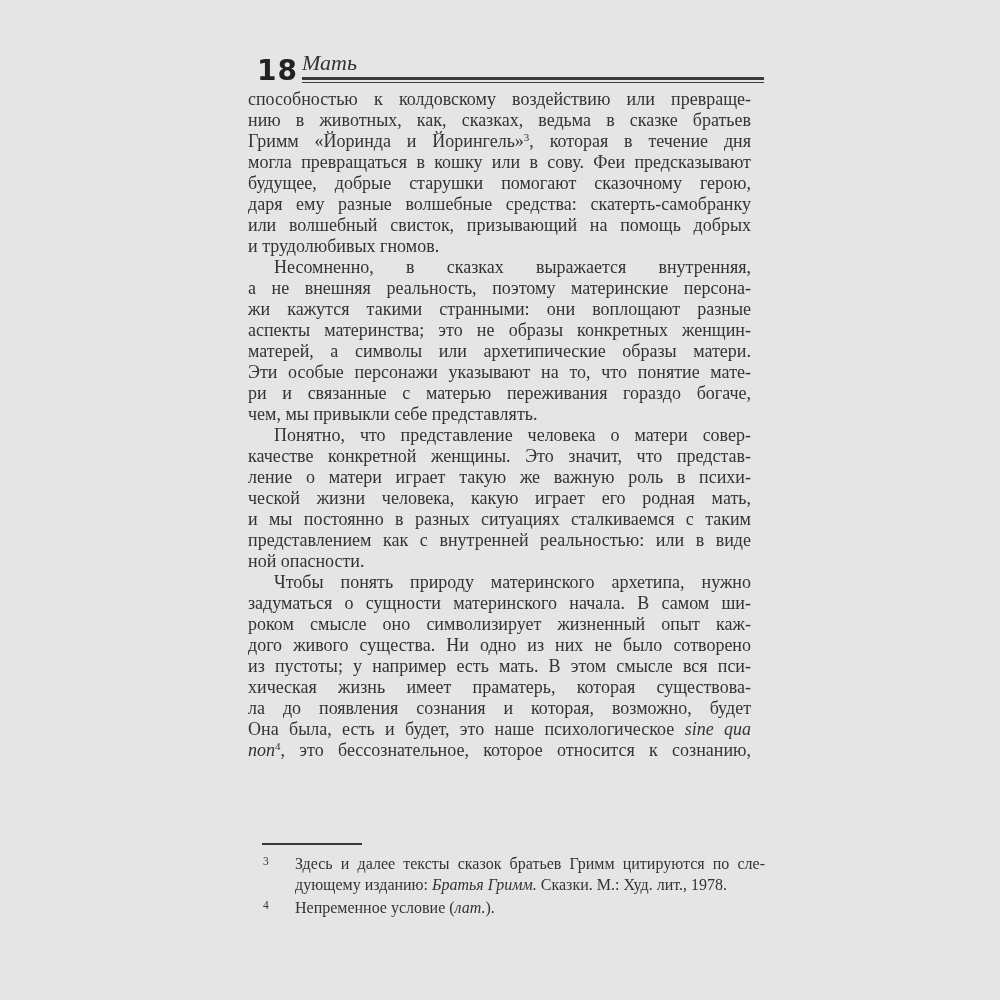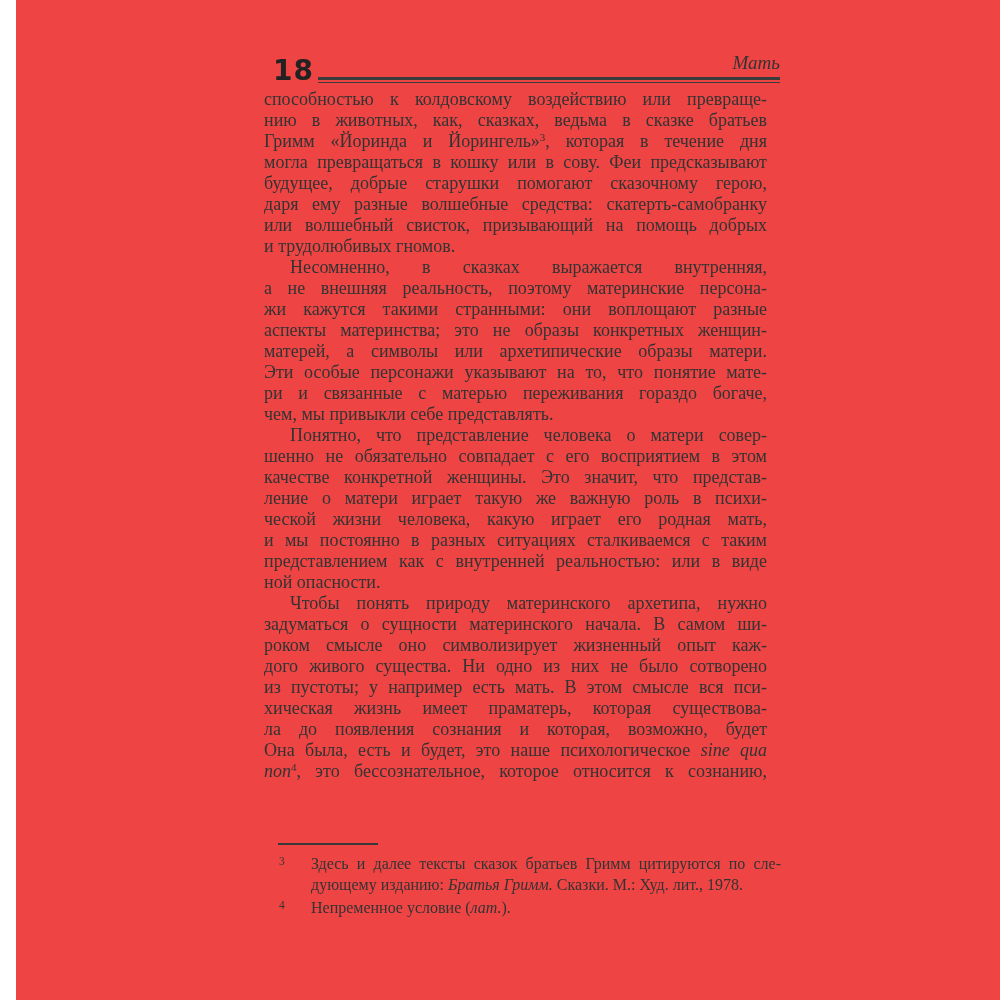--- a/index.html
+++ b/index.html
@@ -3,33 +3,33 @@
 <meta charset="utf-8">
 <style>
   html, body { margin: 0; padding: 0; }
   body {
     width: 1000px; height: 1000px;
     background: #ffffff;
     font-family: "Liberation Serif", serif;
     position: relative;
     overflow: hidden;
   }
-  .page { position: absolute; inset: 0; background: #ef4444; margin-left: 16px; }
+  .page { position: absolute; inset: 0; background: #e5e5e5; }
 
   
   .pagenum {
     position: absolute; left: 257px; top: 57px;
     font-family: "DejaVu Sans", sans-serif;
     font-weight: bold; font-size: 28px; line-height: 28px;
     color: #222222; letter-spacing: 1px;
   }
   .running-title {
     position: absolute; left: 302px; top: 52px; width: 462px;
-    text-align: right; font-style: italic;
-    font-size: 19px; line-height: 22px; color: #333333;
+    text-align: left; font-style: italic;
+    font-size: 22px; line-height: 22px; color: #333333;
   }
   .header-rule {
     position: absolute; left: 302px; top: 77px; width: 462px;
     height: 2px;
     border-top: 3px solid #3b3b3b;
     border-bottom: 1px solid #3b3b3b;
   }
 
   
   .body-text {
@@ -92,21 +92,20 @@
         <div class="line">а не внешняя реальность, поэтому материнские персона-</div>
         <div class="line">жи кажутся такими странными: они воплощают разные</div>
         <div class="line">аспекты материнства; это не образы конкретных женщин-</div>
         <div class="line">матерей, а символы или архетипические образы матери.</div>
         <div class="line">Эти особые персонажи указывают на то, что понятие мате-</div>
         <div class="line">ри и связанные с матерью переживания гораздо богаче,</div>
         <div class="line natural">чем, мы привыкли себе представлять.</div>
       </div>
       <div class="para indent">
         <div class="line">Понятно, что представление человека о матери совер-</div>
-        <div class="line">шенно не обязательно совпадает с его восприятием в этом</div>
         <div class="line">качестве конкретной женщины. Это значит, что представ-</div>
         <div class="line">ление о матери играет такую же важную роль в психи-</div>
         <div class="line">ческой жизни человека, какую играет его родная мать,</div>
         <div class="line">и мы постоянно в разных ситуациях сталкиваемся с таким</div>
         <div class="line">представлением как с внутренней реальностью: или в виде</div>
         <div class="line natural">ной опасности.</div>
       </div>
       <div class="para indent">
         <div class="line">Чтобы понять природу материнского архетипа, нужно</div>
         <div class="line">задуматься о сущности материнского начала. В самом ши-</div>

